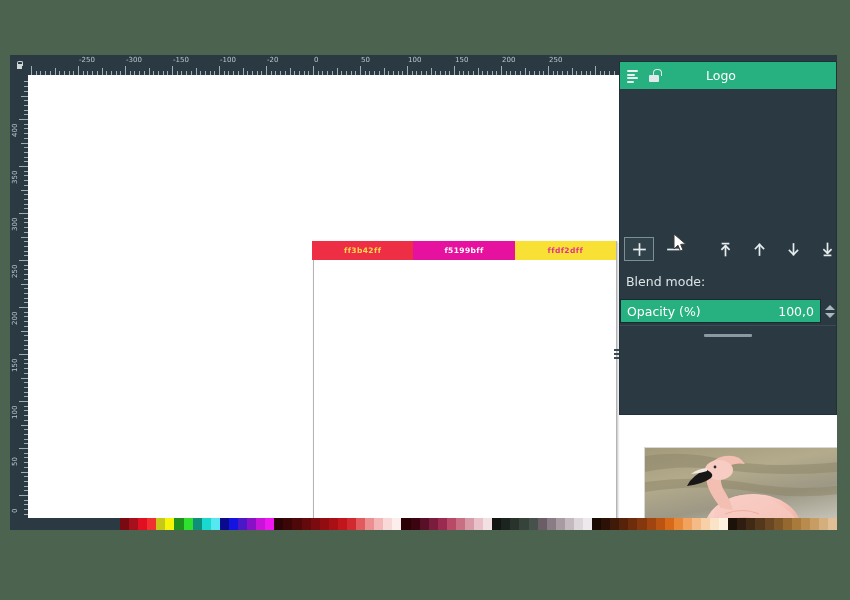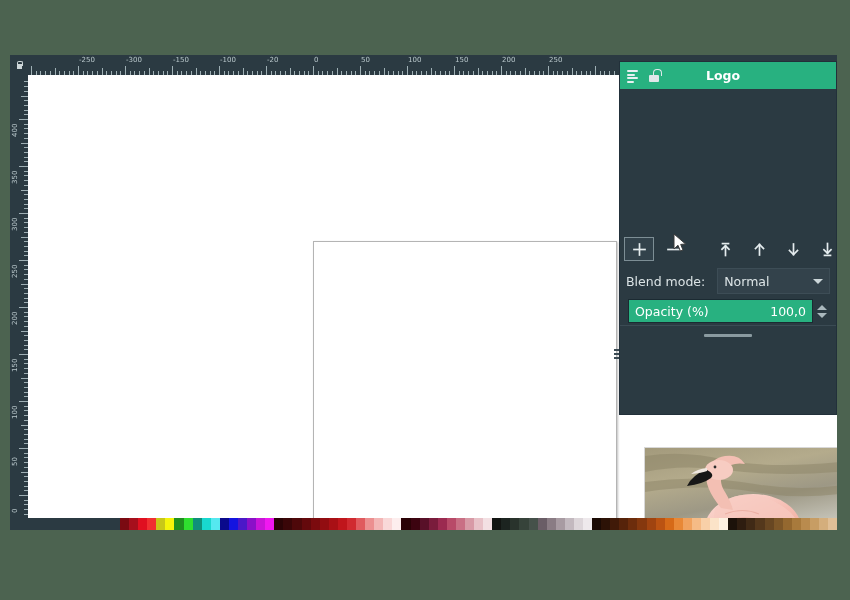--- a/index.html
+++ b/index.html
@@ -94,21 +94,21 @@
   }
   #docker-title{
     font-size:12.5px;color:#e3eaec;margin-left:2px;flex:1;white-space:nowrap;
   }
   .titlebtn{
     width:15px;height:15px;margin-right:3px;flex:0 0 auto;
     display:flex;align-items:center;justify-content:center;
     font-size:9px;color:#c0cccf;background:#33424b;border:1px solid #3d4d56;
   }
   .titlebtn.close{background:#3a4a53;}
-  #layer-list{background:#4c1d95;font-weight:bold;}
+  #layer-list{background:#4c1d95;}
   .layer-row{
     height:27px;display:flex;align-items:center;padding-left:6px;
   }
   .layer-row.selected{background:#28b180;}
   .layer-row.selected .layer-name{color:#ffffff;}
   .lines-icon{
     width:13px;height:13px;position:relative;flex:0 0 auto;margin-right:9px;
   }
   .lines-icon i{position:absolute;height:2px;background:#e8f0f1;border-radius:1px;}
   .lock-icon{width:12px;height:13px;position:relative;flex:0 0 auto;margin-right:0;}
@@ -139,21 +139,21 @@
   #blend-select{
     margin-left:12px;flex:1;height:24px;background:#33424b;border:1px solid #3d4d56;
     display:flex;align-items:center;padding:0 6px;color:#dde5e7;font-size:12.5px;
   }
   #blend-value{flex:1;}
   .chev{
     width:0;height:0;border-left:5px solid transparent;border-right:5px solid transparent;
     border-top:5px solid #cbd6d9;
   }
   #opacity-row{
-    height:28px;display:flex;align-items:center;background:#2b3a42;padding:0 8px;
+    height:28px;display:flex;align-items:center;background:#2b3a42;padding:0 0;
   }
   #opacity-slider{
     flex:1;height:22px;background:#28b180;border:1px solid #1b2a32;
     display:flex;align-items:center;padding:0 6px;color:#ffffff;font-size:12.5px;
   }
   #opacity-label{flex:1;}
   #opacity-spin{
     width:13px;height:22px;margin-left:2px;display:flex;flex-direction:column;
     justify-content:center;align-items:center;gap:3px;flex:0 0 auto;
   }
@@ -482,20 +482,31 @@
 
           <path d="M62 22 q-14 4 -20 16 q16 -2 24 -8 q4 -4 -4 -8 z" fill="#171717"></path>
           <path d="M62 20 q-10 1 -16 6 q10 -1 16 -3 z" fill="#efe7e0"></path>
           <circle cx="70" cy="19" r="1.4" fill="#2b2b2b"></circle>
 
           <path d="M112 112 L112 150" stroke="#8f8a55" stroke-width="1.6" fill="none" opacity=".6"></path>
         </svg>
       </div>
     </div>
 
+    <div id="swatch-bar">
+        <div class="swatch" style="background: rgb(238, 46, 69); color: rgb(255, 216, 74);">
+          <span>ff3b42ff</span>
+        </div>
+        <div class="swatch" style="background: rgb(230, 17, 158); color: rgb(255, 255, 255);">
+          <span>f5199bff</span>
+        </div>
+        <div class="swatch" style="background: rgb(249, 224, 53); color: rgb(225, 51, 141);">
+          <span>ffdf2dff</span>
+        </div>
+      </div>
   </div>
 
   <div id="palette-strip">
     <div class="pal-lead"></div>
   <div class="swatchcell" style="background: rgb(122, 10, 18);"></div>
       <div class="swatchcell" style="background: rgb(166, 15, 28);"></div>
       <div class="swatchcell" style="background: rgb(224, 16, 32);"></div>
       <div class="swatchcell" style="background: rgb(240, 48, 48);"></div>
       <div class="swatchcell" style="background: rgb(200, 200, 24);"></div>
       <div class="swatchcell" style="background: rgb(245, 245, 10);"></div>
@@ -649,24 +660,20 @@
             <path d="M7.5 1.5 L7.5 11" stroke="#e4ecee" stroke-width="1.7" fill="none" stroke-linecap="square"></path>
             <path d="M4 7.8 L7.5 11.2 L11 7.8" stroke="#e4ecee" stroke-width="1.7" fill="none" stroke-linecap="square"></path>
             <path d="M4.5 13.4 L10.5 13.4" stroke="#e4ecee" stroke-width="1.7" fill="none" stroke-linecap="square"></path>
           </svg>
         </span>
       </div>
     </div>
 
   <div id="blend-row">
     <span id="blend-label">Blend mode:</span>
-    <div id="blend-select">
-      <span id="blend-value">Normal</span>
-      <span class="chev"></span>
-    </div>
   </div>
 
   <div id="opacity-row">
     <div id="opacity-slider">
       <span id="opacity-label">Opacity (%)</span>
       <span id="opacity-value">100,0</span>
     </div>
     <div id="opacity-spin">
       <span class="spin-up"></span>
       <span class="spin-dn"></span>

